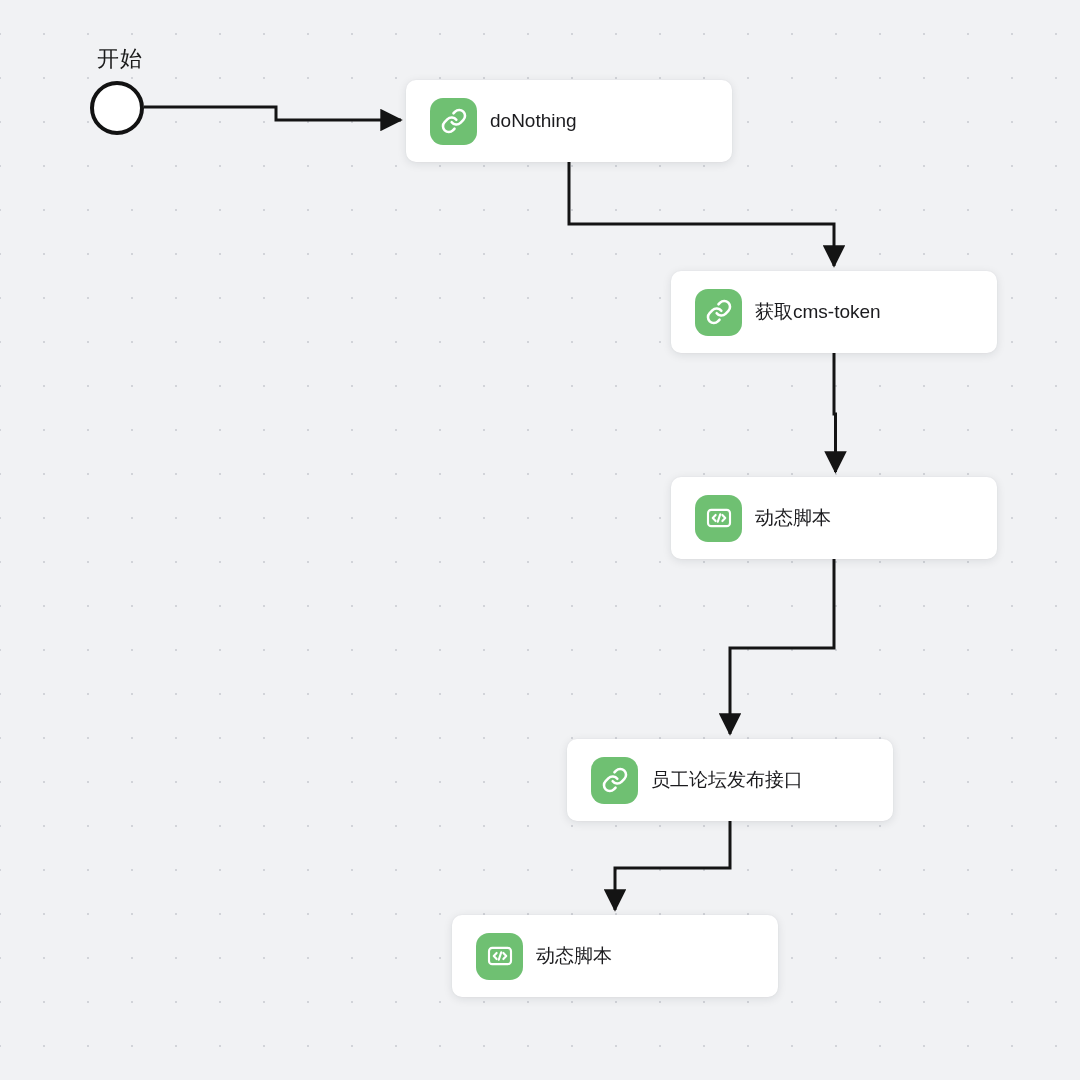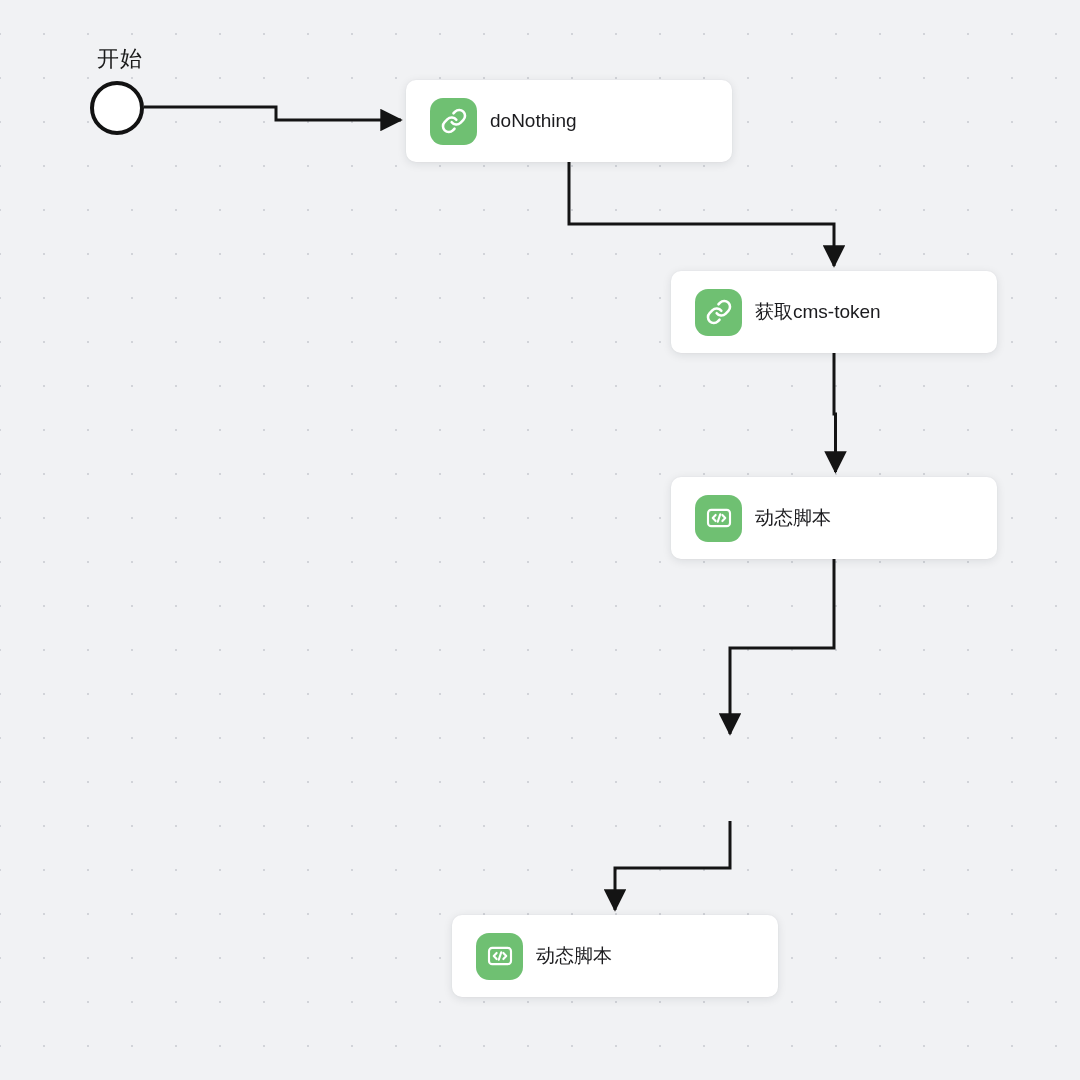--- a/index.html
+++ b/index.html
@@ -134,20 +134,29 @@
       <svg width="30" height="30" viewBox="0 0 24 24" style="stroke-width:1.7">
         <rect x="3.2" y="5.5" width="17.6" height="13" rx="2.6"></rect>
         <polyline points="9.3,9.6 7,12 9.3,14.4"></polyline>
         <polyline points="14.7,9.6 17,12 14.7,14.4"></polyline>
         <line x1="13" y1="9" x2="11" y2="15"></line>
       </svg>
     </span>
     <span class="node-label">动态脚本</span>
   </div>
 
+  <div class="node node4">
+    <span class="node-icon">
+      <svg width="28" height="28" viewBox="0 0 24 24">
+        <path d="M10 13a5 5 0 0 0 7.54.54l2.5-2.5a5 5 0 0 0-7.07-7.07l-1.4 1.4"></path>
+        <path d="M14 11a5 5 0 0 0-7.54-.54l-2.5 2.5a5 5 0 0 0 7.07 7.07l1.4-1.4"></path>
+      </svg>
+    </span>
+    <span class="node-label">员工论坛发布接口</span>
+  </div>
 
   <div class="node node5">
     <span class="node-icon">
       <svg width="30" height="30" viewBox="0 0 24 24" style="stroke-width:1.7">
         <rect x="3.2" y="5.5" width="17.6" height="13" rx="2.6"></rect>
         <polyline points="9.3,9.6 7,12 9.3,14.4"></polyline>
         <polyline points="14.7,9.6 17,12 14.7,14.4"></polyline>
         <line x1="13" y1="9" x2="11" y2="15"></line>
       </svg>
     </span>

